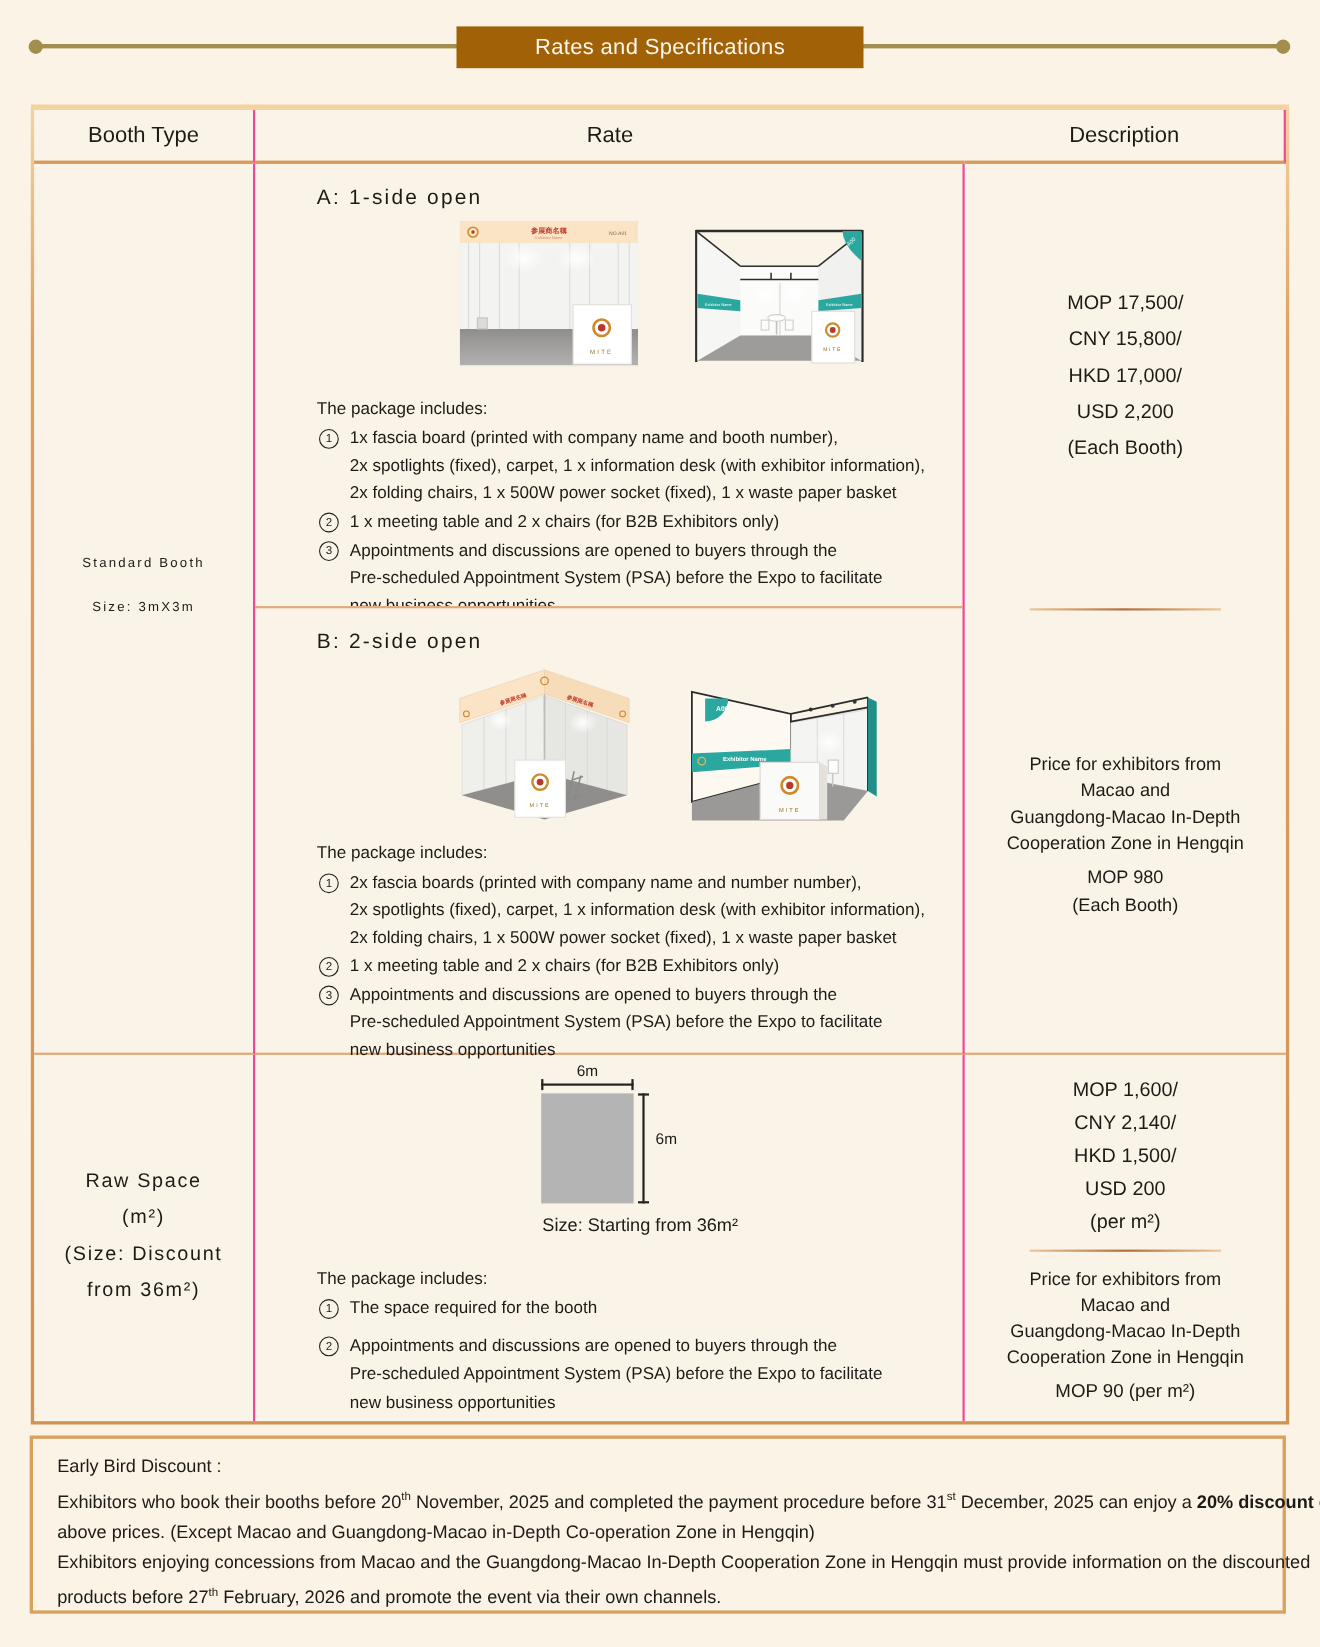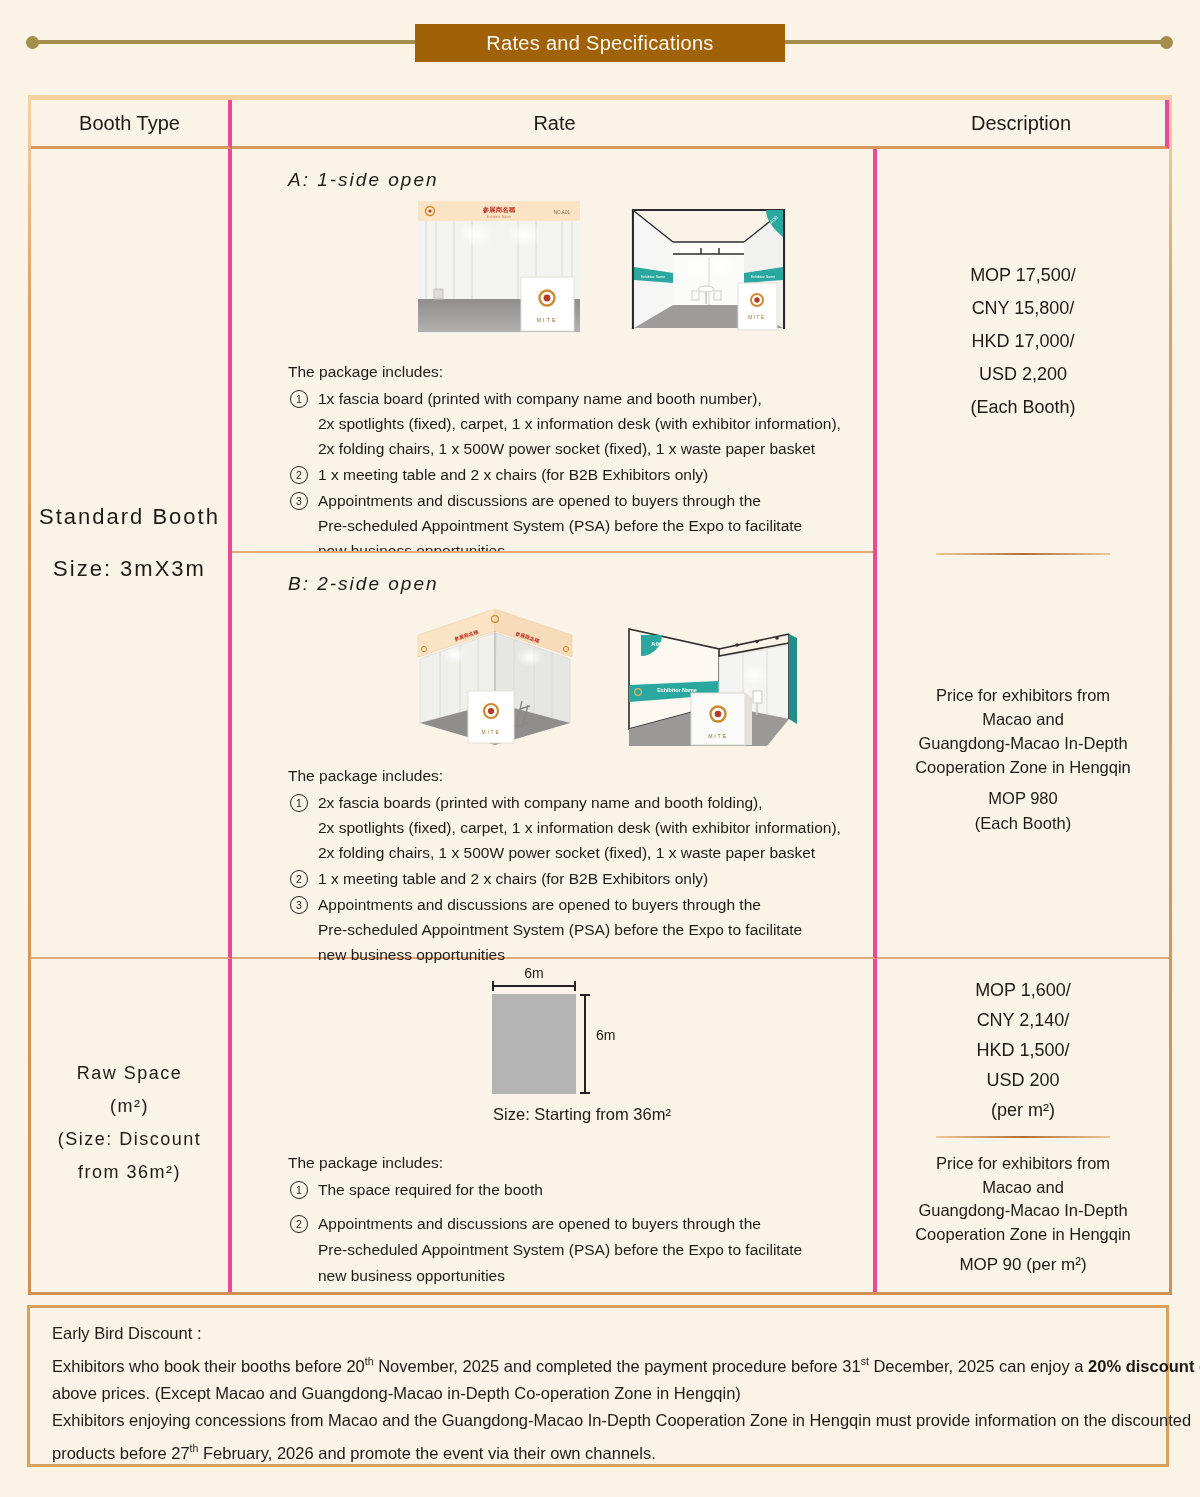--- a/index.html
+++ b/index.html
@@ -21,33 +21,33 @@
   .table-frame {
     position:absolute; left:28px; top:95px; width:1144px; height:1200px;
     background:linear-gradient(180deg,#f4d3a2 0%,#dd9f63 18%,#cf9154 100%);
     padding:5px 3px 3px 3px; box-sizing:border-box;
   }
   .table-grid {
     width:100%; height:100%; background:#faf3e8;
     display:grid; grid-template-columns:201px 645px 1fr; grid-template-rows:49px 810px 1fr;
   }
   .cell { box-sizing:border-box; position:relative; }
-  .br { border-right:4px solid #ec4899; }
+  .br { border-right:2px solid #ec4899; }
   .bb { border-bottom:2px solid #e2a877; }
   .hcell { display:flex; align-items:center; justify-content:center; font-size:20px; border-bottom:3px solid #d9995d; }
   
   .type-cell { display:flex; flex-direction:column; align-items:center; text-align:center; }
-  .type-std { padding-top:355px; font-size:22px; letter-spacing:2px; }
+  .type-std { padding-top:355px; font-size:12px; letter-spacing:2px; }
   .type-std .l2 { margin-top:26px; }
   .type-raw { padding-top:98px; font-size:18px; letter-spacing:1.5px; line-height:33px; }
   
   .section { box-sizing:border-box; overflow:hidden; }
   .secA { height:404px; border-bottom:2px solid #e2a877; }
   .secB { height:436px; }
-  .sec-heading { margin:20px 0 0 56px; font-size:19px; letter-spacing:2px;font-style:italic; }
+  .sec-heading { margin:20px 0 0 56px; font-size:19px; letter-spacing:2px; }
   .booth-imgs { position:relative; height:145px; margin-top:10px; }
   .bimg { position:absolute; top:0; }
   .pkg { margin:14px 0 0 56px; font-size:15.5px; }
   .pkg-label { line-height:24px; margin-bottom:2px; }
   .pkg-item { display:flex; margin-top:1px; }
   .circle-num {
     flex:none; width:16px; height:16px; border:1.4px solid #222; border-radius:50%;
     font-size:10.5px; display:flex; align-items:center; justify-content:center;
     margin:4px 10px 0 2px;
   }
@@ -302,21 +302,21 @@
                 <circle cx="97" cy="109" r="3.3" fill="#b23b2a"></circle>
                 <text x="97" y="133" font-size="5.2" letter-spacing="1.8" fill="#9c7427" text-anchor="middle">MITE</text>
               </g>
             </svg>
           </div>
           <div class="pkg">
             <div class="pkg-label">The package includes:</div>
             <div class="pkg-item">
               <span class="circle-num">1</span>
               <div class="pkg-lines">
-                <div>2x fascia boards (printed with company name and booth folding),</div>
+                <div>2x fascia boards (printed with company name and number number),</div>
                 <div>2x spotlights (fixed), carpet, 1 x information desk (with exhibitor information),</div>
                 <div>2x folding chairs, 1 x 500W power socket (fixed), 1 x waste paper basket</div>
               </div>
             </div>
             <div class="pkg-item">
               <span class="circle-num">2</span>
               <div class="pkg-lines">
                 <div>1 x meeting table and 2 x chairs (for B2B Exhibitors only)</div>
               </div>
             </div>

